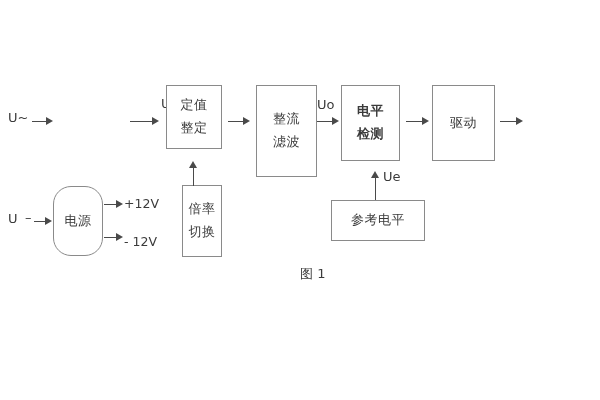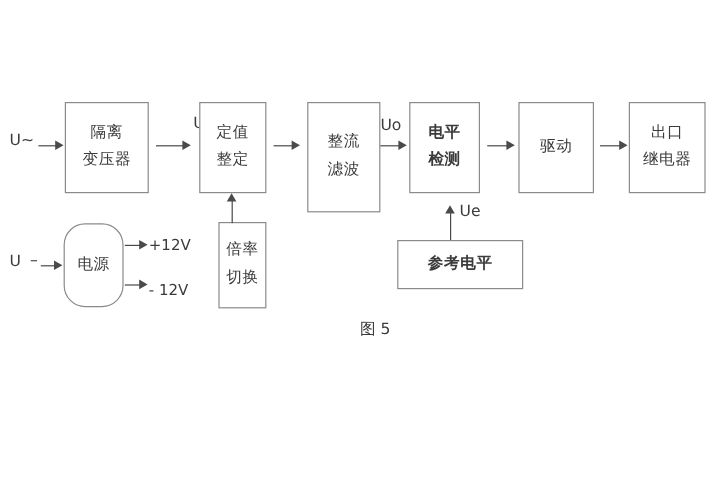--- a/index.html
+++ b/index.html
@@ -86,30 +86,26 @@
 </style>
 </head>
 <body>
 
 <div id="canvas">
 
   <div class="lbl" style="left:8px; top:111px;">U~</div>
   <div class="hline" style="left:32px; top:121px; width:16px;"></div>
   <div class="arrow-r" style="left:46px; top:117px;"></div>
 
-  <div class="block" style="left:54px; top:85px; width:70px; height:76px;">
-    <span class="ln">隔离</span>
-    <span class="ln">变压器</span>
-  </div>
 
   <div class="lbl" style="left:133px; top:97px;margin-left:28px;">Ui</div>
   <div class="hline" style="left:130px; top:121px; width:24px;"></div>
   <div class="arrow-r" style="left:152px; top:117px;"></div>
 
-  <div class="block" style="left:166px; top:85px; width:56px; height:76px;">
+  <div class="block" style="left:166px; top:85px; width:56px; height:64px;">
     <span class="ln">定值</span>
     <span class="ln">整定</span>
   </div>
 
   <div class="hline" style="left:228px; top:121px; width:17px;"></div>
   <div class="arrow-r" style="left:243px; top:117px;"></div>
 
   <div class="block" style="left:256px; top:85px; width:61px; height:92px;">
     <span class="ln">整流</span>
     <span class="ln">滤波</span>
@@ -127,24 +123,20 @@
   <div class="hline" style="left:406px; top:121px; width:18px;"></div>
   <div class="arrow-r" style="left:422px; top:117px;"></div>
 
   <div class="block" style="left:432px; top:85px; width:63px; height:76px;">
     <span class="ln">驱动</span>
   </div>
 
   <div class="hline" style="left:500px; top:121px; width:18px;"></div>
   <div class="arrow-r" style="left:516px; top:117px;"></div>
 
-  <div class="block" style="left:524px; top:85px; width:64px; height:76px;">
-    <span class="ln">出口</span>
-    <span class="ln">继电器</span>
-  </div>
 
   <div class="lbl" style="left:8px; top:212px;">U</div>
   <div class="lbl" style="left:25px; top:211px;">–</div>
   <div class="hline" style="left:34px; top:221px; width:13px;"></div>
   <div class="arrow-r" style="left:45px; top:217px;"></div>
 
   <div class="block" style="left:53px; top:186px; width:50px; height:70px;border-radius:18px;">
     <span class="ln">电源</span>
   </div>
 
@@ -157,23 +149,23 @@
   <div class="lbl lbl-sm" style="left:124px; top:236px;">- 12V</div>
 
   <div class="block" style="left:182px; top:185px; width:40px; height:72px;">
     <span class="ln">倍率</span>
     <span class="ln">切换</span>
   </div>
 
   <div class="vline" style="left:193px; top:167px; height:19px;"></div>
   <div class="arrow-u" style="left:189px; top:161px;"></div>
 
-  <div class="block" style="left:331px; top:200px; width:105px; height:41px;font-weight:bold;">
+  <div class="block" style="left:331px; top:200px; width:94px; height:41px;">
     <span class="ln">参考电平</span>
   </div>
 
   <div class="vline" style="left:375px; top:177px; height:23px;"></div>
   <div class="arrow-u" style="left:371px; top:171px;"></div>
   <div class="lbl" style="left:383px; top:170px;">Ue</div>
 
-  <div id="caption" style="left:300px; top:265px;">图 5</div>
+  <div id="caption" style="left:300px; top:265px;">图 1</div>
 
 </div>
 
 </body></html>

